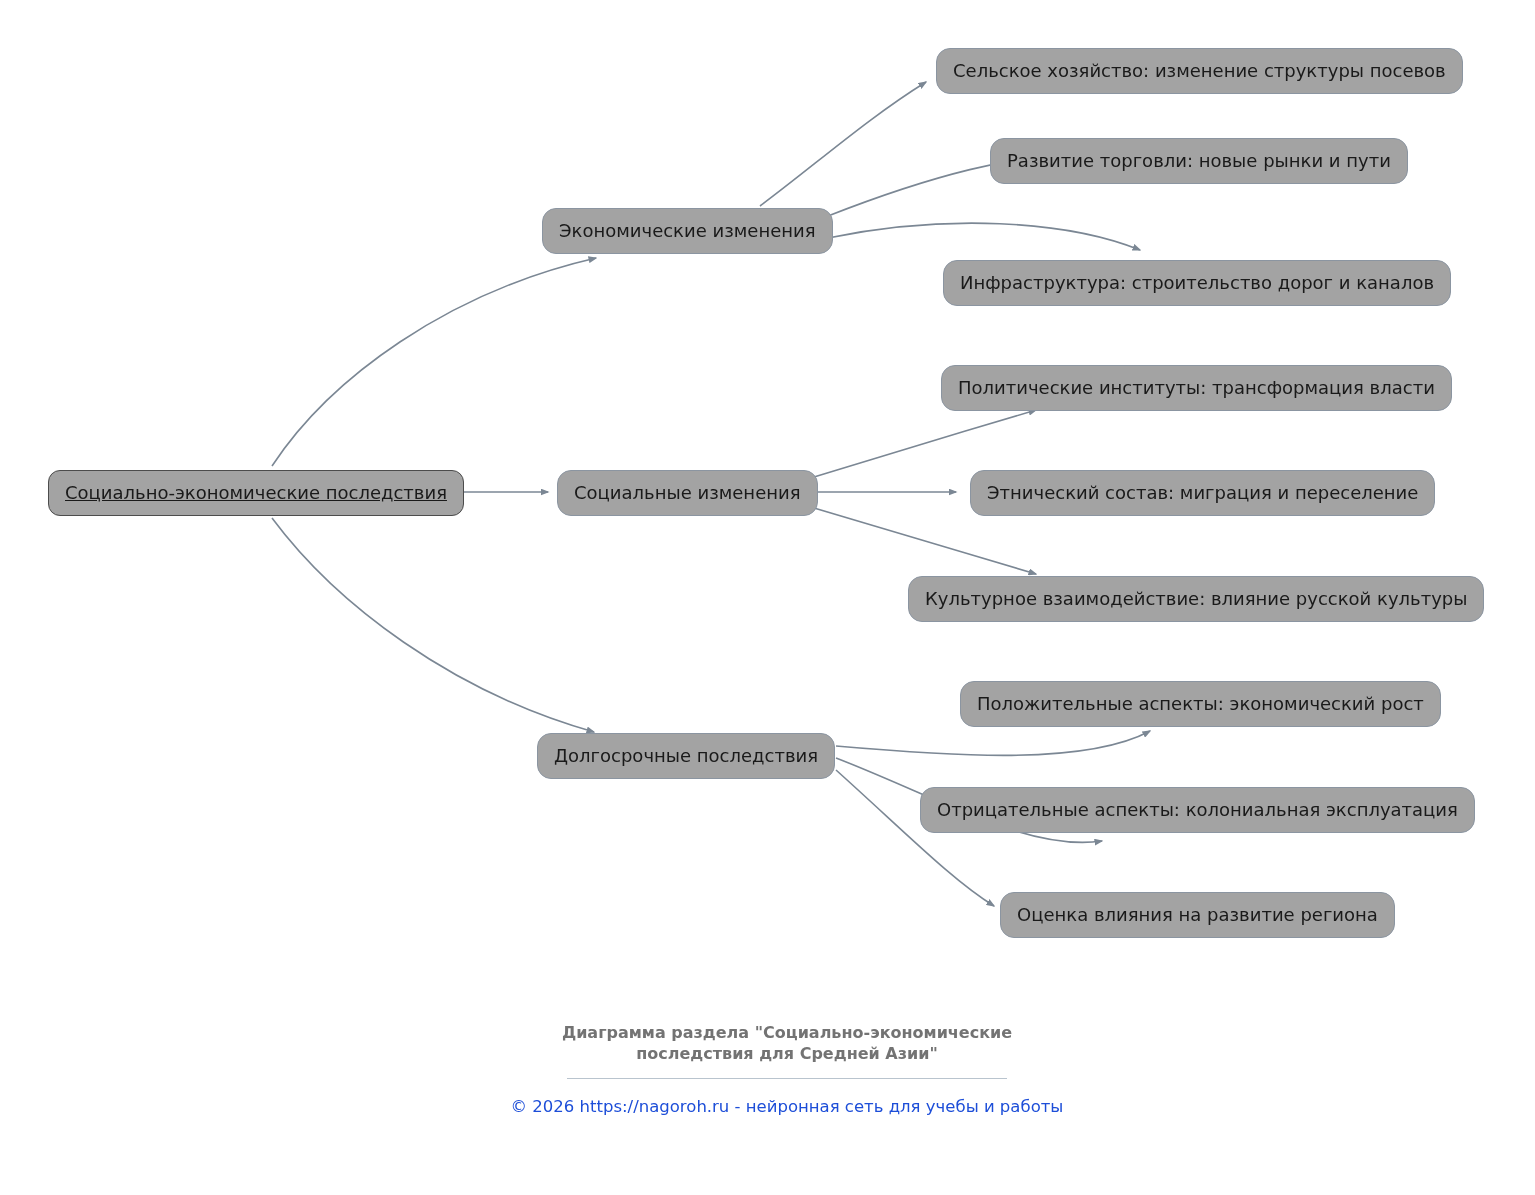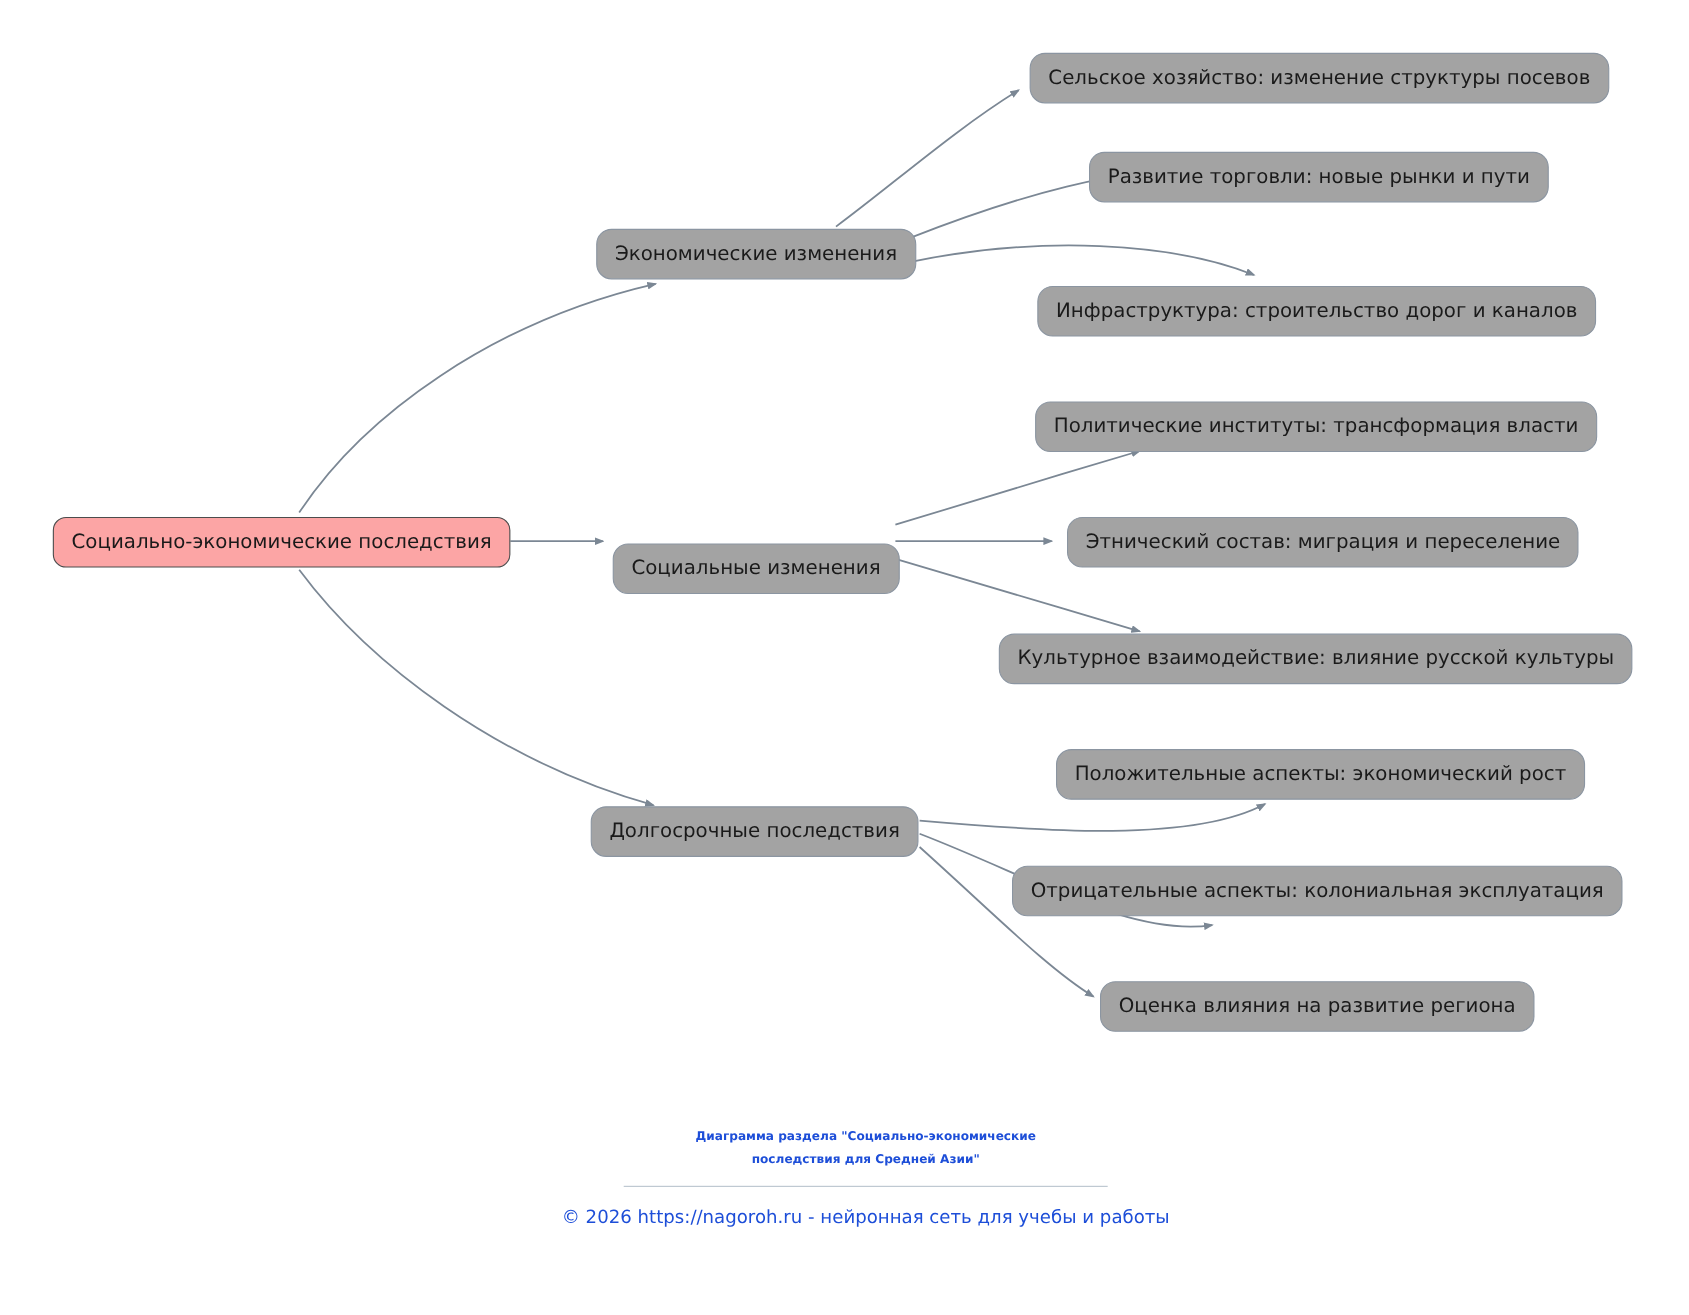--- a/index.html
+++ b/index.html
@@ -27,36 +27,37 @@
     white-space: nowrap;
     background: #a3a3a3;
     border: 1.6px solid #8b95a1;
     border-radius: 14px;
     padding: 10px 16px;
     font-size: 18px;
     line-height: 24px;
     color: #1a1a1a;
   }
   .node.root {
-    background: #fca5a5;
+    background: #a3a3a3;
     border: 1.6px solid #4c4c4c;
     border-radius: 12px;
+    text-decoration: underline;
   }
   .footer {
     position: absolute;
     left: 367px;
     top: 1022px;
     width: 840px;
     text-align: center;
   }
   .caption {
     font-weight: bold;
-    font-size: 11px;
+    font-size: 16px;
     line-height: 21px;
-    color: #1d4ed8;
+    color: #737373;
   }
   .divider {
     border: none;
     border-top: 1px solid #b9c4ce;
     width: 440px;
     margin: 14px auto 0 auto;
   }
   .copyright {
     margin-top: 18px;
     font-size: 16.5px;
@@ -90,21 +91,21 @@
       <path marker-end="url(#arrow)" d="M 836 746 C 950 756, 1085 766, 1150 731"></path>
       <path marker-end="url(#arrow)" d="M 836 758 C 940 798, 1028 852, 1102 841"></path>
       <path marker-end="url(#arrow)" d="M 836 770 C 905 832, 952 880, 994 906"></path>
     </g>
   </svg>
 
   <div class="node root" style="left:48px; top:470px;">Социально-экономические последствия</div>
 
   <div class="node" style="left:542px; top:208px;">Экономические изменения</div>
 
-  <div class="node" style="left:557px; top:470px;margin-top:24px;">Социальные изменения</div>
+  <div class="node" style="left:557px; top:470px;">Социальные изменения</div>
 
   <div class="node" style="left:537px; top:733px;">Долгосрочные последствия</div>
 
   <div class="node" style="left:936px; top:48px;">Сельское хозяйство: изменение структуры посевов</div>
 
   <div class="node" style="left:990px; top:138px;">Развитие торговли: новые рынки и пути</div>
 
   <div class="node" style="left:943px; top:260px;">Инфраструктура: строительство дорог и каналов</div>
 
   <div class="node" style="left:941px; top:365px;">Политические институты: трансформация власти</div>

